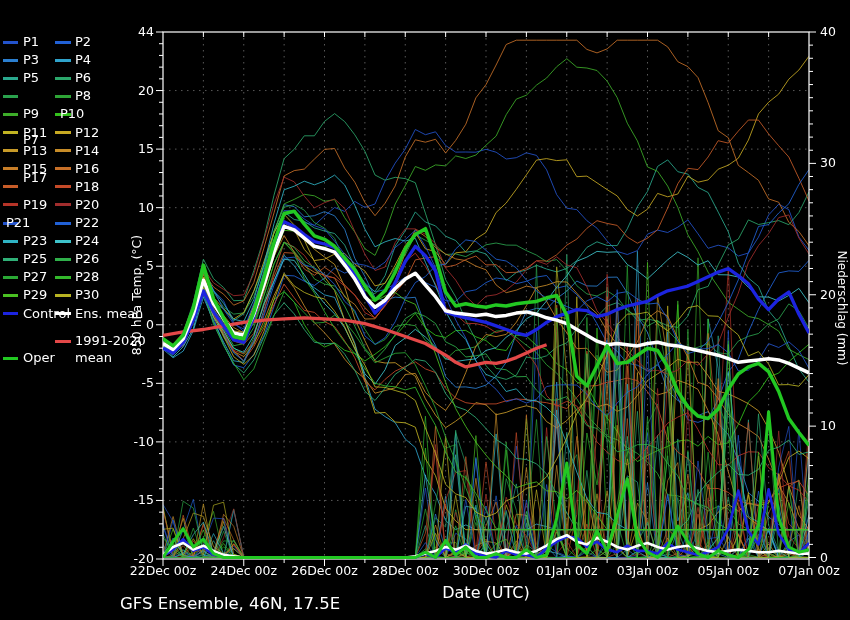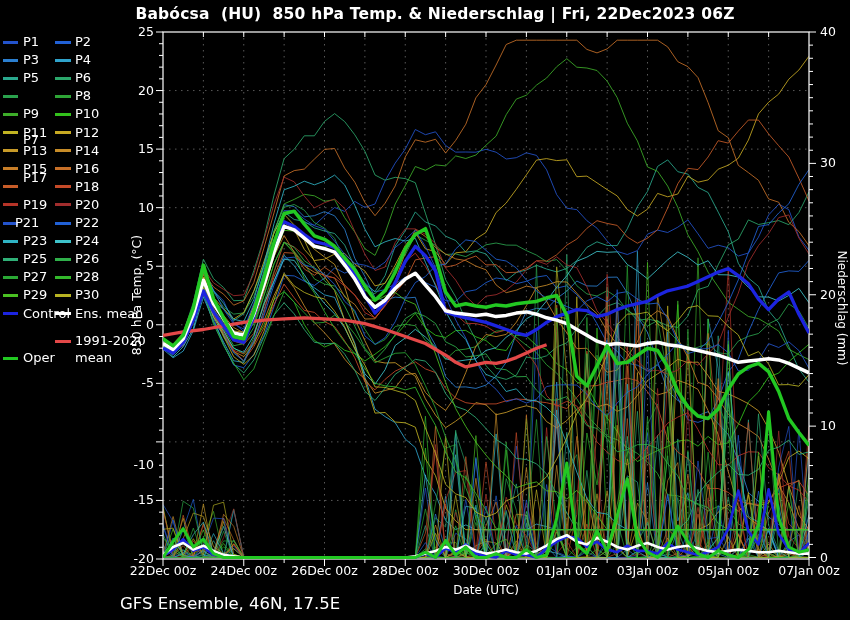--- a/index.html
+++ b/index.html
@@ -4,38 +4,37 @@
 <style>
   html,body{margin:0;padding:0;background:#000;}
   body{width:850px;height:620px;position:relative;overflow:hidden;
        font-family:"DejaVu Sans",sans-serif;color:#fff;}
   .stage{position:absolute;inset:0;}
   .title{position:absolute;left:435px;top:5px;transform:translate(-50%,0);
          font-size:15.5px;font-weight:700;white-space:pre;letter-spacing:.2px;}
   .axlab{position:absolute;white-space:nowrap;font-size:12.5px;color:#fff;}
   .ylab-left{left:136px;top:295px;transform:translate(-50%,-50%) rotate(-90deg);}
   .ylab-right{left:842px;top:308px;transform:translate(-50%,-50%) rotate(90deg);font-size:12px;}
-  .xlab{left:486px;top:583px;transform:translate(-50%,0);font-size:12px;}
+  .xlab{left:486px;top:583px;transform:translate(-50%,0);font-size:16px;}
   .foot{position:absolute;top:594px;font-size:16.5px;white-space:nowrap;}
   .foot-left{left:120px;}
   .foot-right{left:648px;}
   .ticklab{position:absolute;font-size:12.5px;color:#fff;white-space:nowrap;}
   .ytl{left:0;width:154px;text-align:right;}
   .ytr{left:820px;}
   .xtl{transform:translate(-50%,0);top:563px;}
   .legend{position:absolute;left:0;top:0;width:150px;height:400px;}
   .lgrow{position:absolute;font-size:13px;line-height:18px;white-space:nowrap;}
   .lgmark{position:absolute;height:3px;}
   svg{position:absolute;inset:0;}
 </style>
 </head>
 <body>
 
 <div class="stage">
-  <div class="title">Babócsa  (HU)  850 hPa Temp. &amp; Niederschlag | Fri, 22Dec2023 06Z</div>
 
   <svg id="plot" width="850" height="620" viewBox="0 0 850 620">
       <defs>
         <clipPath id="plotclip">
           <rect x="163" y="32" width="646" height="527"></rect>
         </clipPath>
       </defs>
       <g>
         <line x1="203.375" y1="32" x2="203.375" y2="559" stroke="#585858" stroke-width="1" stroke-dasharray="1.5 4.5"></line>
         <line x1="243.75" y1="32" x2="243.75" y2="559" stroke="#585858" stroke-width="1" stroke-dasharray="1.5 4.5"></line>
@@ -288,21 +287,21 @@
       <div class="">
         <div class="lgmark" style="left: 55px; top: 94.8px; width: 16px; background: rgb(46, 164, 54);"></div>
         <div class="lgrow" style="left: 75px; top: 87.3px;">P8</div>
       </div>
       <div class="">
         <div class="lgmark" style="left: 3px; top: 112.9px; width: 15px; background: rgb(61, 173, 41);"></div>
         <div class="lgrow" style="left: 23px; top: 105.4px;">P9</div>
       </div>
       <div class="">
         <div class="lgmark" style="left: 55px; top: 112.9px; width: 16px; background: rgb(51, 193, 28);"></div>
-        <div class="lgrow" style="left: 75px; top: 105.4px;">P10</div>
+        <div class="lgrow" style="left: 60px; top: 105.4px;">P10</div>
       </div>
       <div class="">
         <div class="lgmark" style="left: 3px; top: 131px; width: 15px; background: rgb(193, 179, 34);"></div>
         <div class="lgrow" style="left: 23px; top: 123.5px;">P11</div>
       </div>
       <div class="">
         <div class="lgmark" style="left: 55px; top: 131px; width: 16px; background: rgb(199, 169, 34);"></div>
         <div class="lgrow" style="left: 75px; top: 123.5px;">P12</div>
       </div>
       <div class="">
@@ -332,21 +331,21 @@
       <div class="">
         <div class="lgmark" style="left: 3px; top: 203.4px; width: 15px; background: rgb(182, 52, 40);"></div>
         <div class="lgrow" style="left: 23px; top: 195.9px;">P19</div>
       </div>
       <div class="">
         <div class="lgmark" style="left: 55px; top: 203.4px; width: 16px; background: rgb(161, 45, 45);"></div>
         <div class="lgrow" style="left: 75px; top: 195.9px;">P20</div>
       </div>
       <div class="">
         <div class="lgmark" style="left: 3px; top: 221.5px; width: 15px; background: rgb(35, 83, 204);"></div>
-        <div class="lgrow" style="left: 15px; top: 214px;">P21</div>
+        <div class="lgrow" style="left: 6px; top: 214px;">P21</div>
       </div>
       <div class="">
         <div class="lgmark" style="left: 55px; top: 221.5px; width: 16px; background: rgb(33, 97, 214);"></div>
         <div class="lgrow" style="left: 75px; top: 214px;">P22</div>
       </div>
       <div class="">
         <div class="lgmark" style="left: 3px; top: 239.6px; width: 15px; background: rgb(47, 179, 196);"></div>
         <div class="lgrow" style="left: 23px; top: 232.1px;">P23</div>
       </div>
       <div class="">
@@ -396,28 +395,28 @@
         <div class="lgmark" style="left: 3px; top: 356.5px; width: 15px; background: rgb(34, 200, 34);"></div>
         <div class="lgrow" style="left: 23px; top: 349px;">Oper</div>
       </div>
     </div>
 
   <div class="axlab ylab-left">850 hPa Temp. (°C)</div>
   <div class="axlab ylab-right">Niederschlag (mm)</div>
   <div class="axlab xlab">Date (UTC)</div>
 
   <div id="yticksL">
-      <div class="ticklab ytl" style="top: 24px;">25</div>
+      <div class="ticklab ytl" style="top: 24px;">44</div>
       <div class="ticklab ytl" style="top: 82.5556px;">20</div>
       <div class="ticklab ytl" style="top: 141.111px;">15</div>
       <div class="ticklab ytl" style="top: 199.667px;">10</div>
       <div class="ticklab ytl" style="top: 258.222px;">5</div>
       <div class="ticklab ytl" style="top: 316.778px;">0</div>
       <div class="ticklab ytl" style="top: 375.333px;">-5</div>
-      <div class="ticklab ytl" style="top: 433.889px; margin-top: 23px;">-10</div>
+      <div class="ticklab ytl" style="top: 433.889px;">-10</div>
       <div class="ticklab ytl" style="top: 492.444px;">-15</div>
       <div class="ticklab ytl" style="top: 551px;">-20</div>
     </div>
   <div id="yticksR">
       <div class="ticklab ytr" style="top: 24px;">40</div>
       <div class="ticklab ytr" style="top: 155.375px;">30</div>
       <div class="ticklab ytr" style="top: 286.75px;">20</div>
       <div class="ticklab ytr" style="top: 418.125px;">10</div>
       <div class="ticklab ytr" style="top: 549.5px;">0</div>
     </div>

